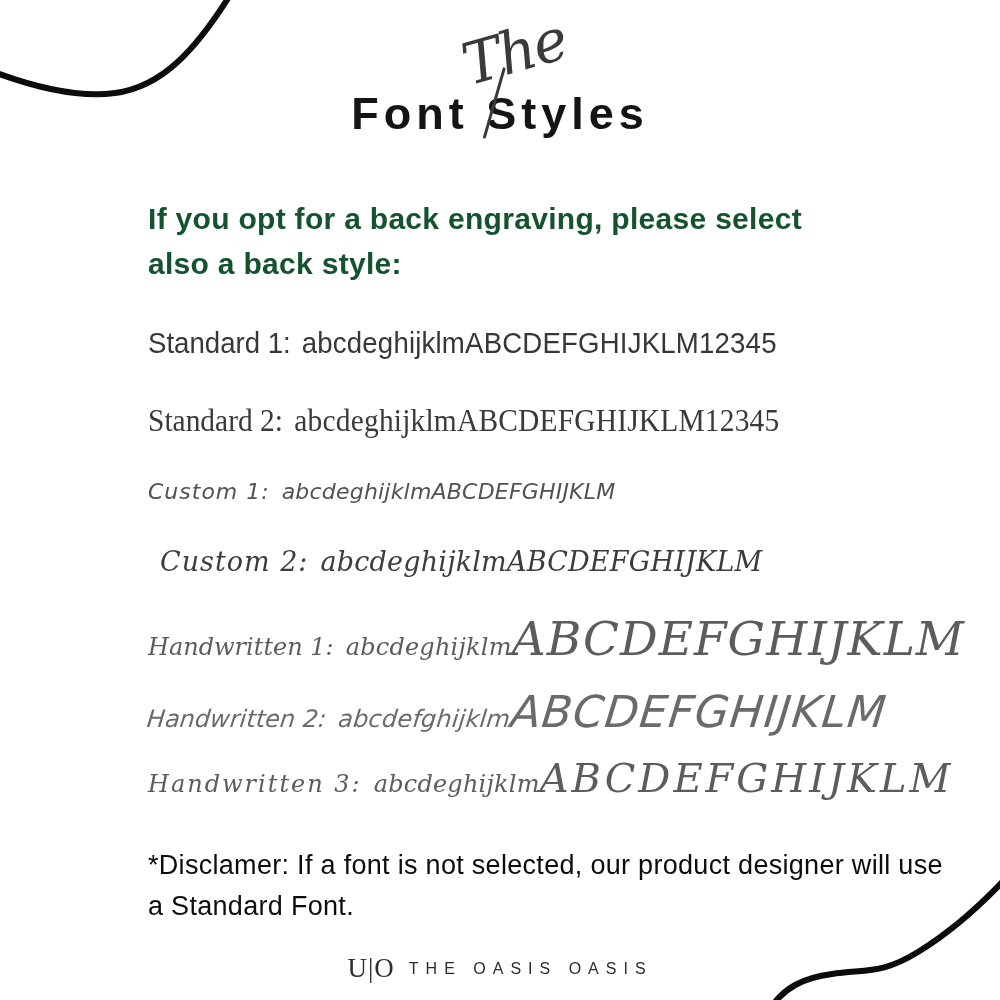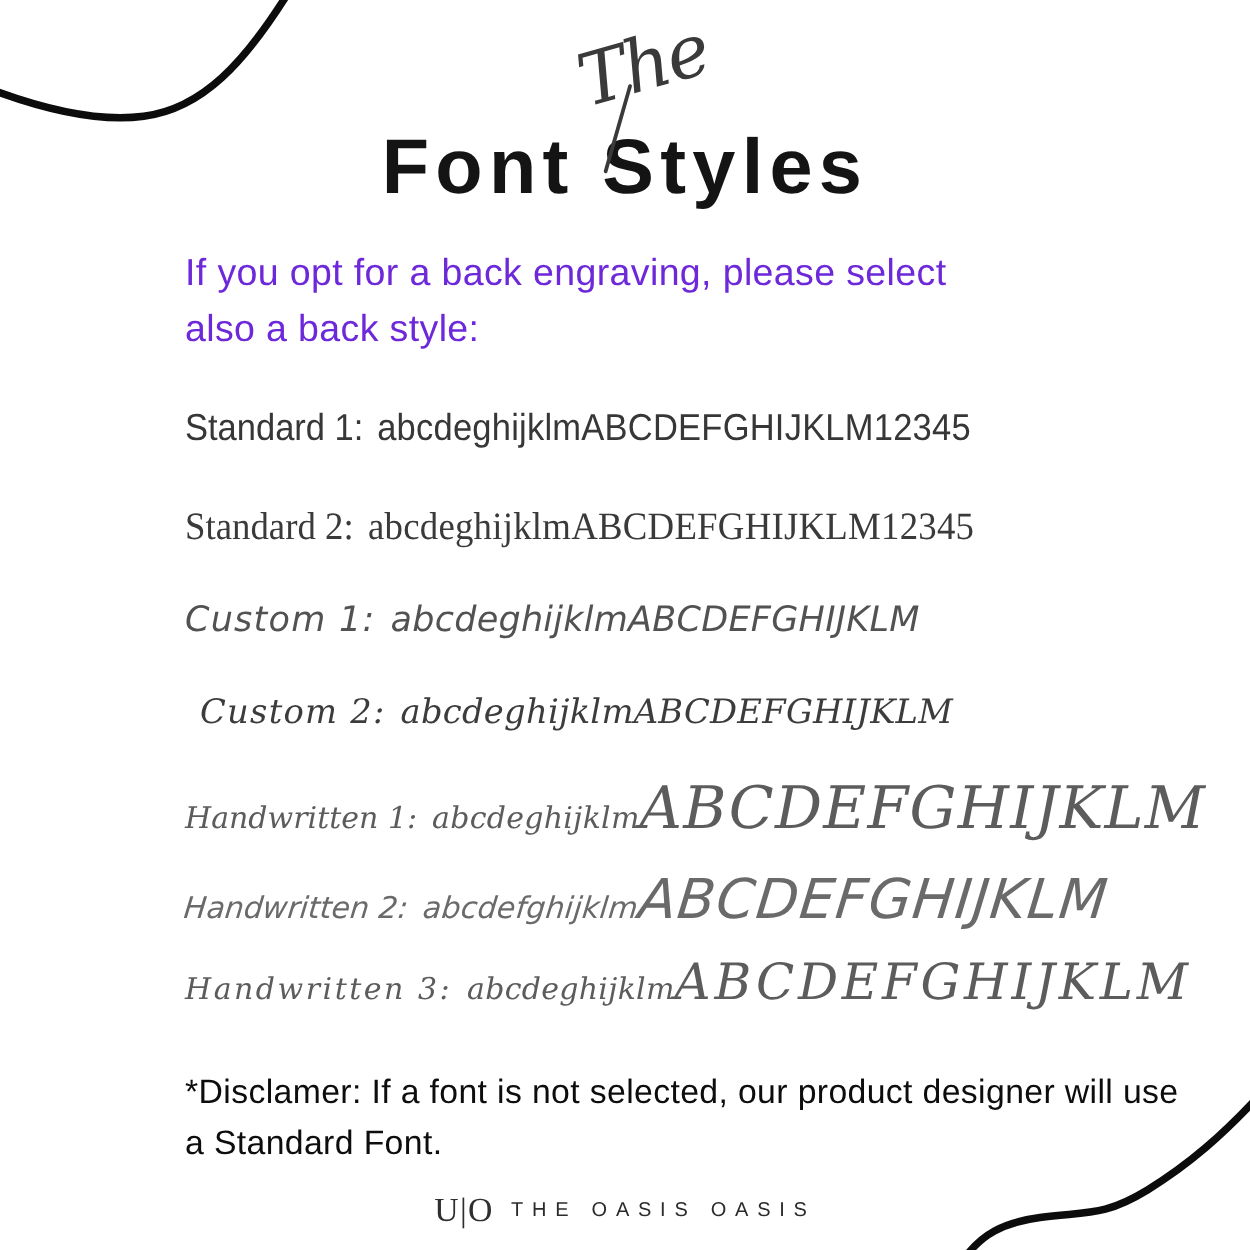--- a/index.html
+++ b/index.html
@@ -35,37 +35,37 @@
     position:absolute;
     left:-18px;top:76px;
     width:74px;height:3px;
     background:#3a3a3a;
     transform:rotate(-58deg);
     border-radius:2px;
   }
   .page-title{
     position:absolute;
     left:0;right:0;top:88px;
-    margin:10px;
+    margin:0;
     text-align:center;
     font-family:"Liberation Sans",sans-serif;
     font-weight:700;
-    font-size:62px;
+    font-size:45px;
     letter-spacing:5px;
     color:#141414;
     z-index:1;
   }
 
   
   .intro{
     margin:16px 0 0 148px;
     font-size:30px;
     line-height:45px;
-    font-weight:400;
-    color:#6d28d9;
+    font-weight:700;
+    color:#14532d;
     letter-spacing:0.3px;
   }
 
   
   .rows{margin:40px 0 0 148px;}
   .font-row{display:flex;align-items:baseline;white-space:nowrap;}
   .row-label{margin-right:12px;}
   .row-sample{letter-spacing:0.2px;}
 
   .style-standard1{
@@ -76,21 +76,21 @@
   }
   .style-standard2{
     font-family:"Liberation Serif",serif;
     font-size:31px;color:#3a3a3a;
     transform:scaleX(0.95);transform-origin:left center;
     margin-bottom:40px;
   }
   .style-custom1{
     font-family:"DejaVu Sans",cursive,sans-serif;
     font-style:italic;
-    font-size:28px;color:#525252;
+    font-size:22px;color:#525252;
     letter-spacing:1px;
     margin-bottom:42px;
   }
   .style-custom2{
     font-family:"DejaVu Serif",cursive,serif;
     font-style:italic;
     font-size:27px;color:#3c3c3c;
     letter-spacing:1px;
     margin-bottom:34px;
     margin-left:12px;

